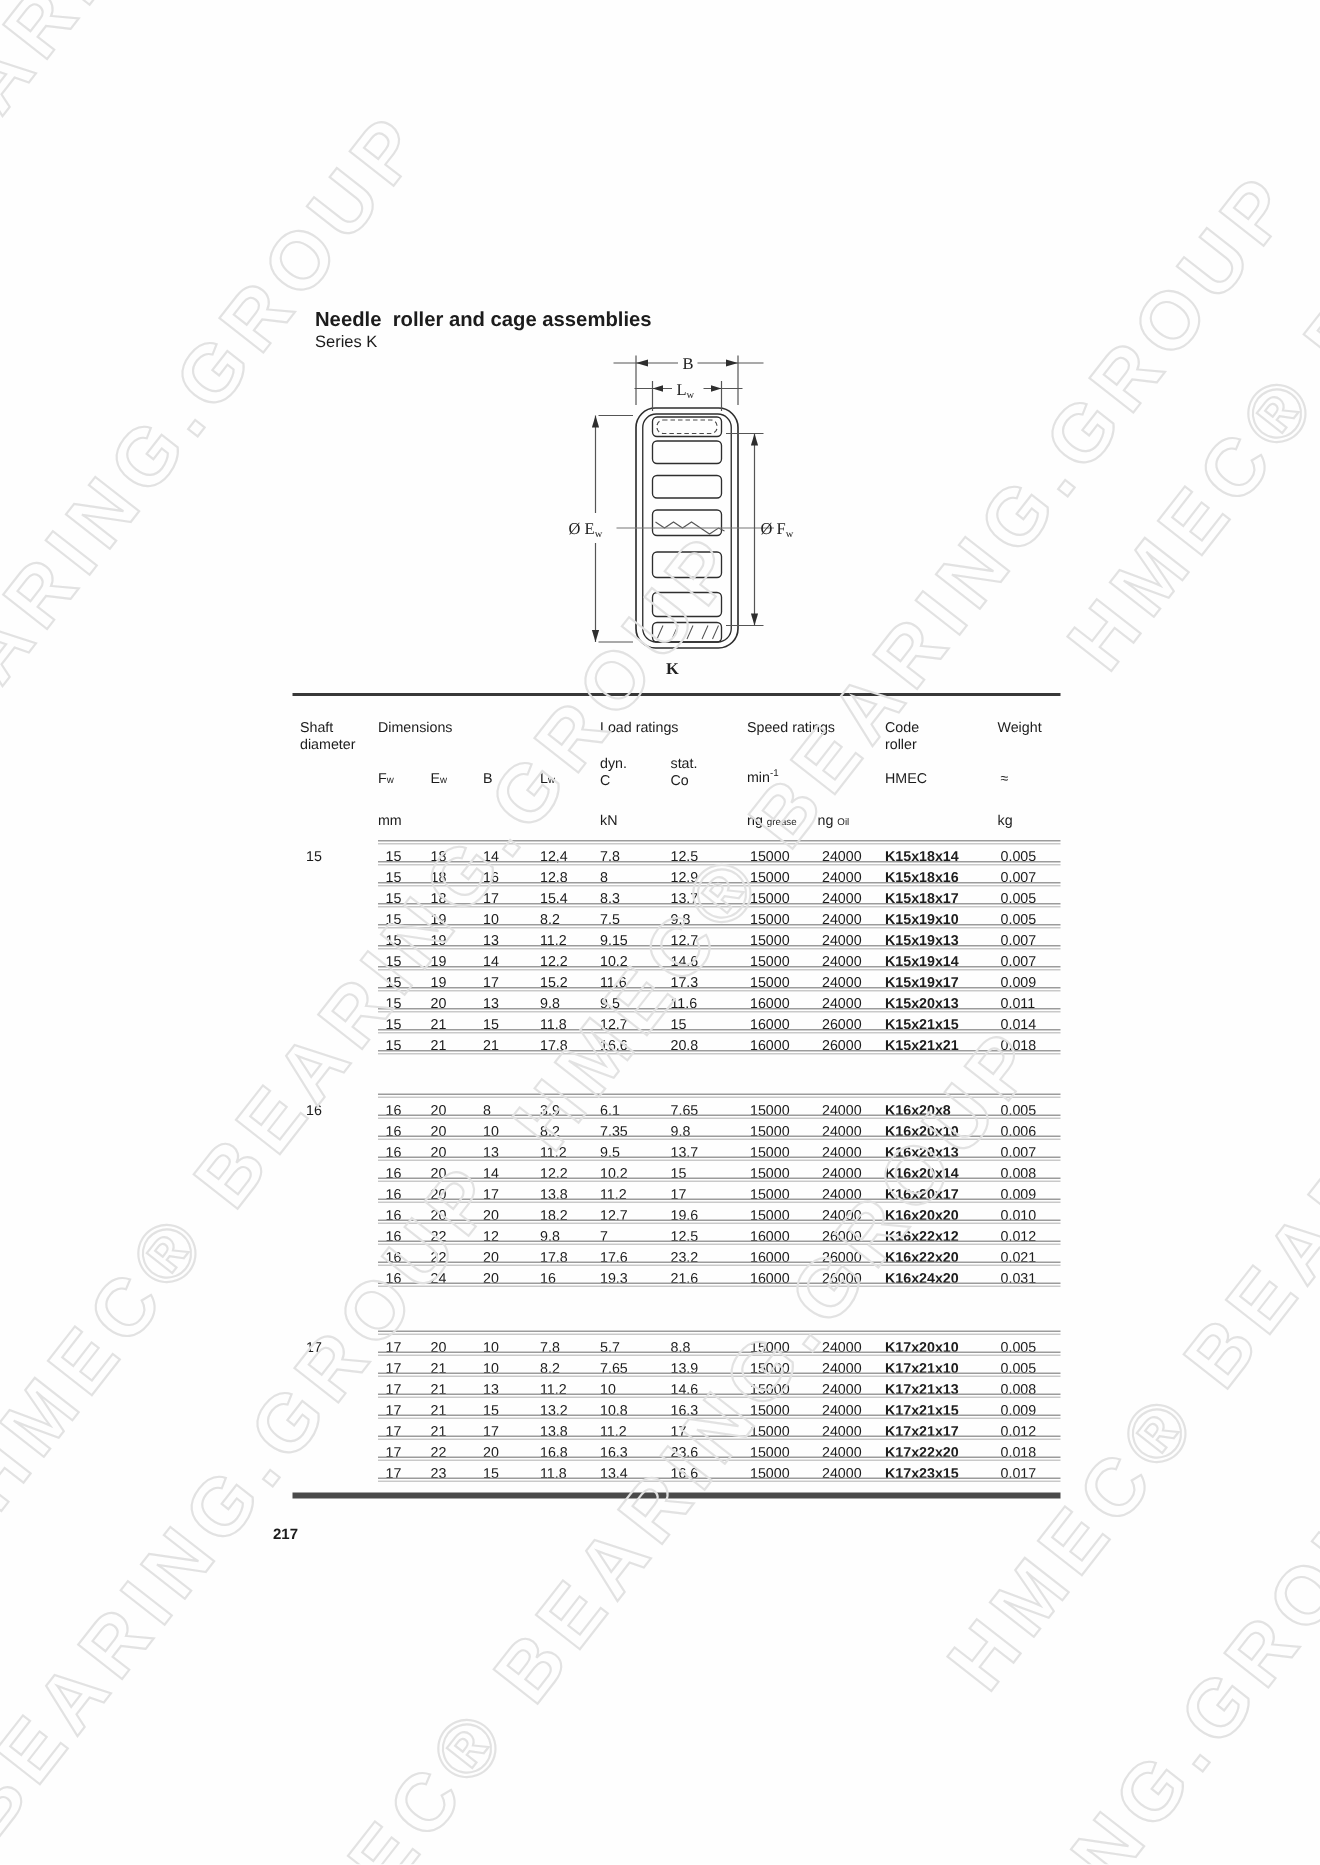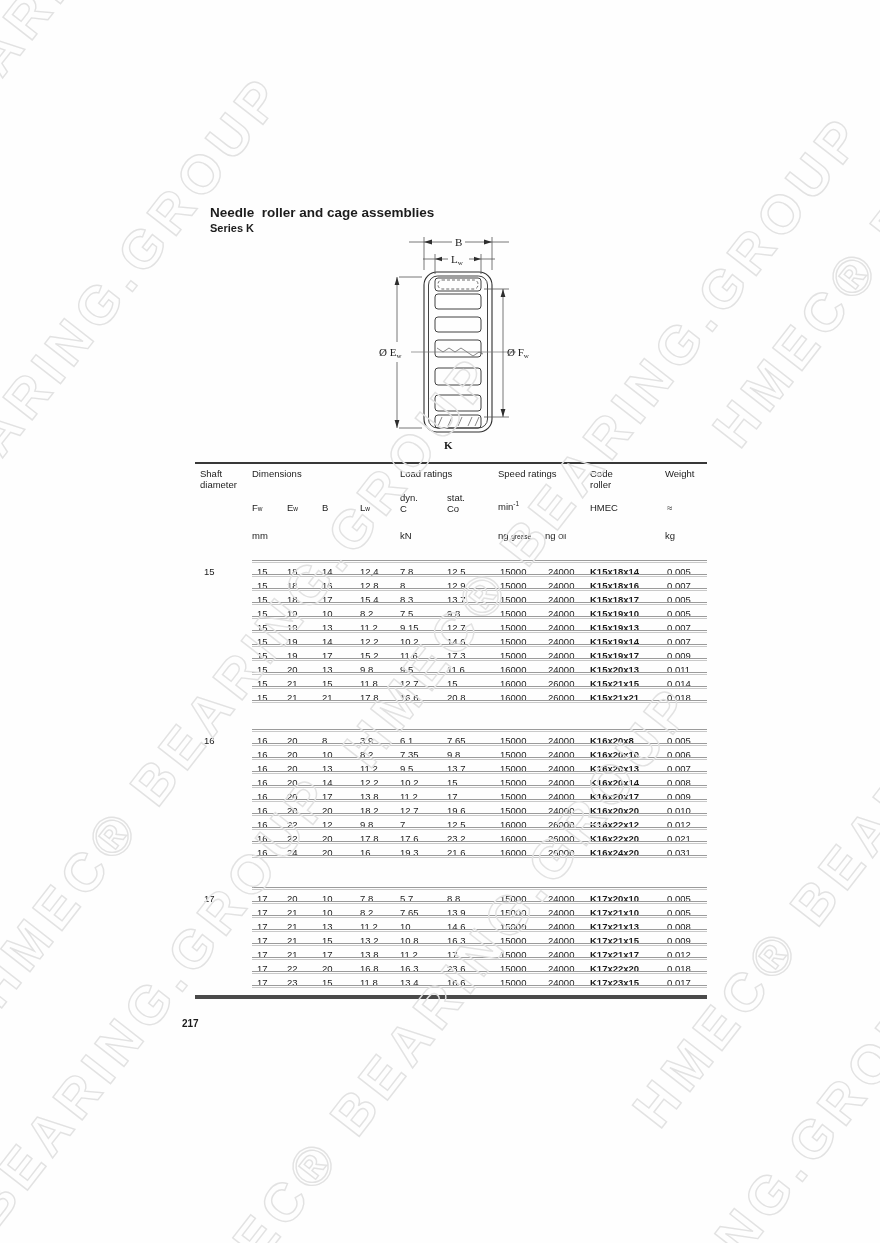--- a/index.html
+++ b/index.html
@@ -6,30 +6,30 @@
   .page{position:relative;width:880px;height:1243px;background:#fefefe;overflow:hidden;
         font-family:"Liberation Sans",sans-serif;color:#1c1c1c;}
   
   .wm{position:absolute;z-index:3;pointer-events:none;white-space:nowrap;
       font-weight:bold;font-size:54px;letter-spacing:7px;
       color:transparent;-webkit-text-stroke:1.4px #e2e2e2;
       transform:rotate(-52deg);transform-origin:0 0;}
   
   .title{position:absolute;left:210px;top:205px;z-index:2;}
   .title-main{font-size:13.5px;font-weight:bold;white-space:pre-wrap;}
-  .title-sub{font-size:11px;font-weight:bold;margin-top:2px;}
+  .title-sub{font-size:11px;font-weight:normal;margin-top:2px;}
   
   .drawing{position:absolute;left:378px;top:228px;z-index:2;}
   .drawing text{font-family:"Liberation Serif",serif;font-size:11px;fill:#222;}
   .svgsub{font-size:7px;}
   .kcap{font-weight:bold;font-size:12px;}
   
   .dtable{position:absolute;left:195px;top:462px;width:512px;height:536px;
           border-top:2.5px solid #383838;font-size:9.5px;z-index:2;}
-  .thead{position:absolute;left:0;top:0;width:512px;height:96px;}
+  .thead{position:absolute;left:0;top:12px;width:512px;height:96px;}
   .hcell{position:absolute;white-space:pre-line;line-height:11px;}
   .sub{font-size:6.5px;}
   .sup{font-size:6.5px;vertical-align:4px;}
   .tbody{position:absolute;left:0;top:0;width:512px;}
   .section{position:absolute;left:57px;width:455px;}
   .sec-label{position:absolute;left:-48px;top:6px;}
   .sepline{box-sizing:border-box;height:3px;border-top:1px solid #9b9b9b;border-bottom:1px solid #c9c9c9;}
   .sepline.top{width:100%;}
   .trow{position:relative;height:14px;}
   .trow .sepline.bot{position:absolute;left:0;right:0;bottom:0;}

